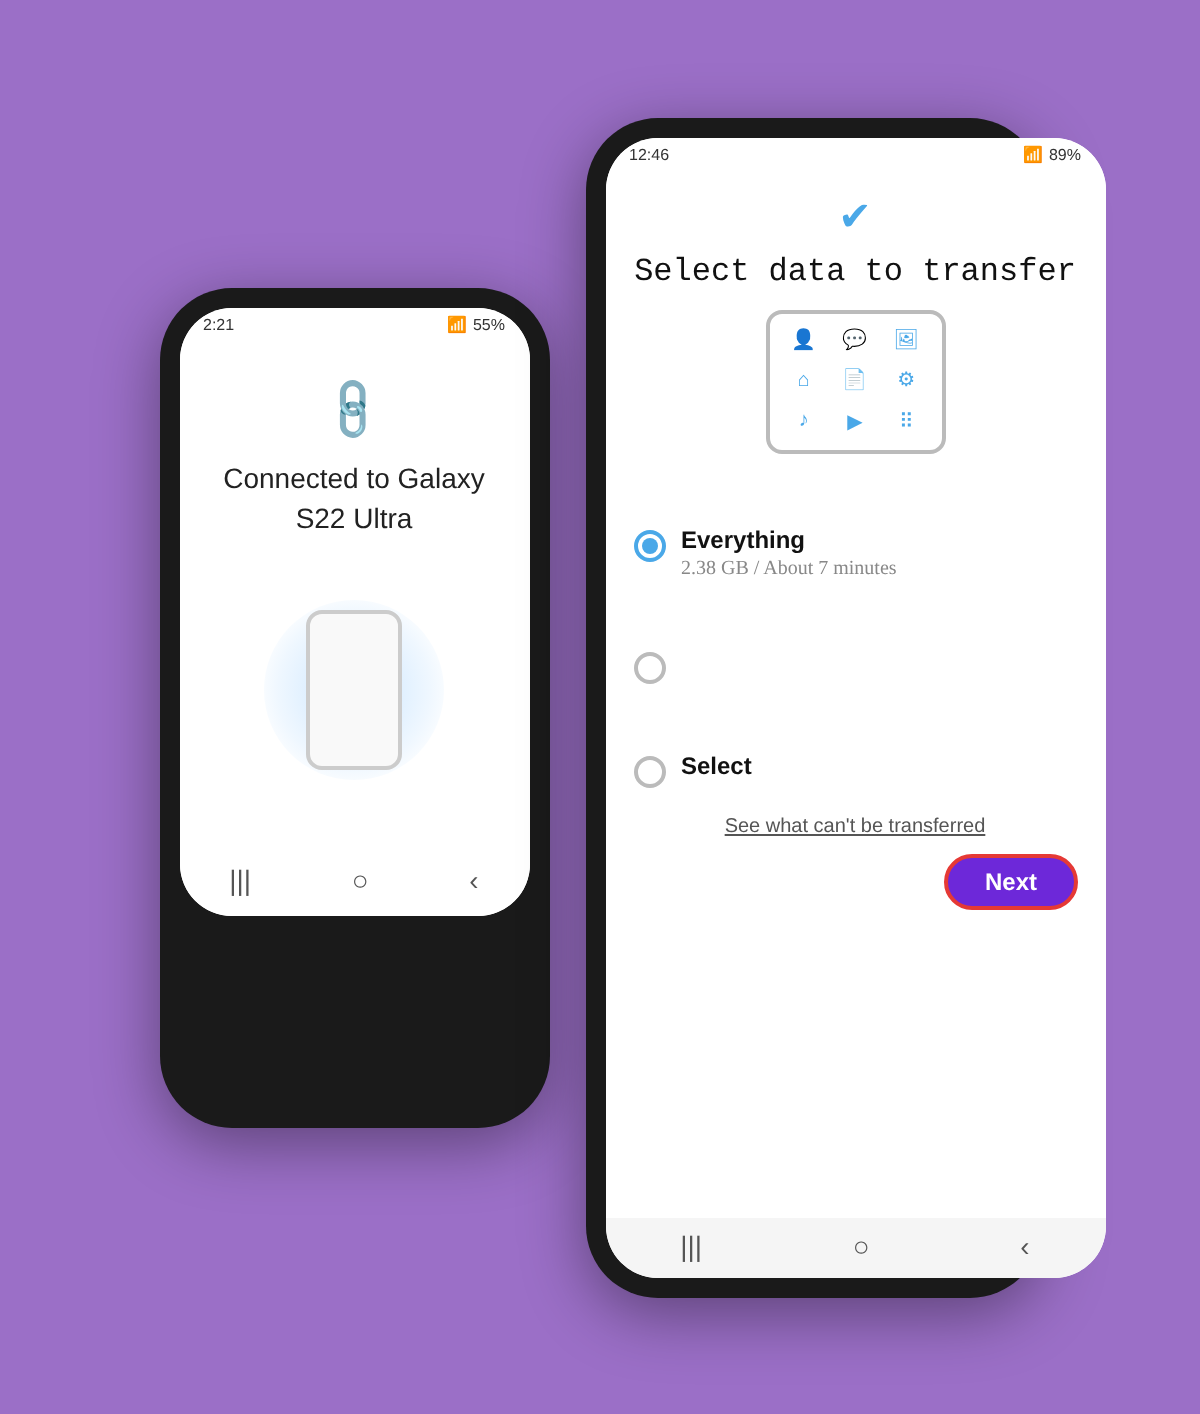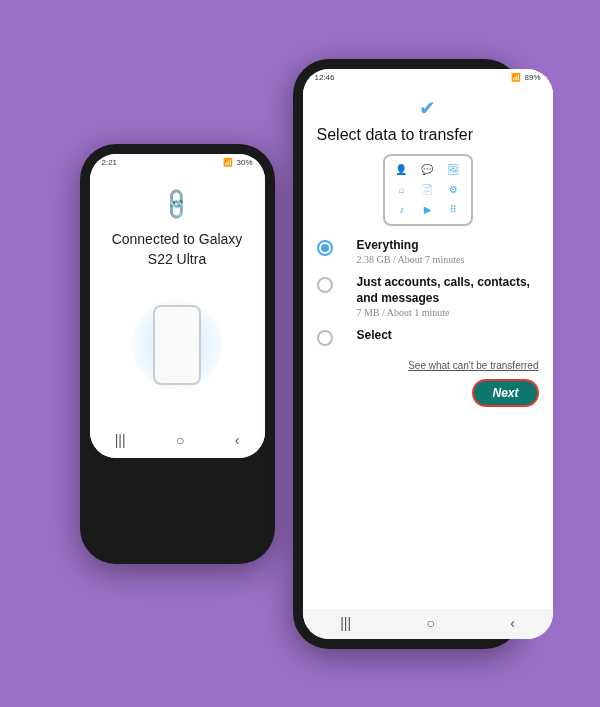--- a/index.html
+++ b/index.html
@@ -153,22 +153,24 @@
     .check-icon-top {
       text-align: center;
       color: #4aa8e8;
       font-size: 20px;
       margin-bottom: 6px;
       margin-top: 4px;
     }
     .select-title {
       font-size: 16px;
       font-weight: 500;
+      text-align: center;
       color: #111;
       margin-bottom: 10px;
+      font-family: Liberation Mono, monospace;
     }
 
     
     .device-illustration {
       display: flex;
       justify-content: center;
       margin-bottom: 12px;
     }
     .device-frame {
       width: 90px;
@@ -188,21 +190,22 @@
       display: flex;
       align-items: center;
       justify-content: center;
     }
 
     
     .option {
       display: flex;
       align-items: flex-start;
       margin-bottom: 10px;
-      gap: 24px;
+      gap: 8px;
+      margin-top: 24px;
     }
     .radio-outer {
       width: 16px;
       height: 16px;
       border-radius: 50%;
       border: 2px solid #4aa8e8;
       display: flex;
       align-items: center;
       justify-content: center;
       flex-shrink: 0;
@@ -228,43 +231,42 @@
       line-height: 1.3;
     }
     .option-sub {
       font-size: 10px;
       color: #888;
       margin-top: 1px;
       font-family: Liberation Serif, serif;
     }
 
     .see-link {
-      text-align: right;
+      text-align: center;
       font-size: 10px;
       color: #555;
       margin-top: 4px;
       text-decoration: underline;
     }
 
     .next-button-container {
       display: flex;
       justify-content: flex-end;
       margin-top: 8px;
       padding-bottom: 4px;
     }
     .next-button {
-      background: #0f766e;
+      background: #6d28d9;
       color: #fff;
       border: 2px solid #e53935;
       border-radius: 20px;
       padding: 5px 18px;
       font-size: 12px;
       font-weight: 600;
       cursor: pointer;
-      font-style: italic;
     }
     .right-nav-bar {
       display: flex;
       justify-content: space-around;
       align-items: center;
       padding: 6px 0 8px;
       background: #f5f5f5;
     }
   </style>
 </head>
@@ -272,21 +274,21 @@
 
 <div class="phones-container">
 
   <div class="phone phone-left">
     <div class="phone-screen">
 
       <div class="status-bar">
         <span>2:21</span>
         <div class="status-bar-right">
           <span>📶</span>
-          <span>30%</span>
+          <span>55%</span>
         </div>
       </div>
 
       <div class="left-content">
         <span class="link-icon">🔗</span>
         <div class="connected-text">Connected to Galaxy S22 Ultra</div>
         <div class="phone-illustration">
           <div class="glow"></div>
           <div class="mini-phone"></div>
         </div>
@@ -334,24 +336,20 @@
             <div class="radio-inner"></div>
           </div>
           <div class="option-text-block">
             <span class="option-title">Everything</span>
             <span class="option-sub">2.38 GB / About 7 minutes</span>
           </div>
         </div>
 
         <div class="option">
           <div class="radio-outer empty"></div>
-          <div class="option-text-block">
-            <span class="option-title">Just accounts, calls, contacts, and messages</span>
-            <span class="option-sub">7 MB / About 1 minute</span>
-          </div>
         </div>
 
         <div class="option">
           <div class="radio-outer empty"></div>
           <div class="option-text-block">
             <span class="option-title">Select</span>
           </div>
         </div>
 
         <div class="see-link">See what can't be transferred</div>

